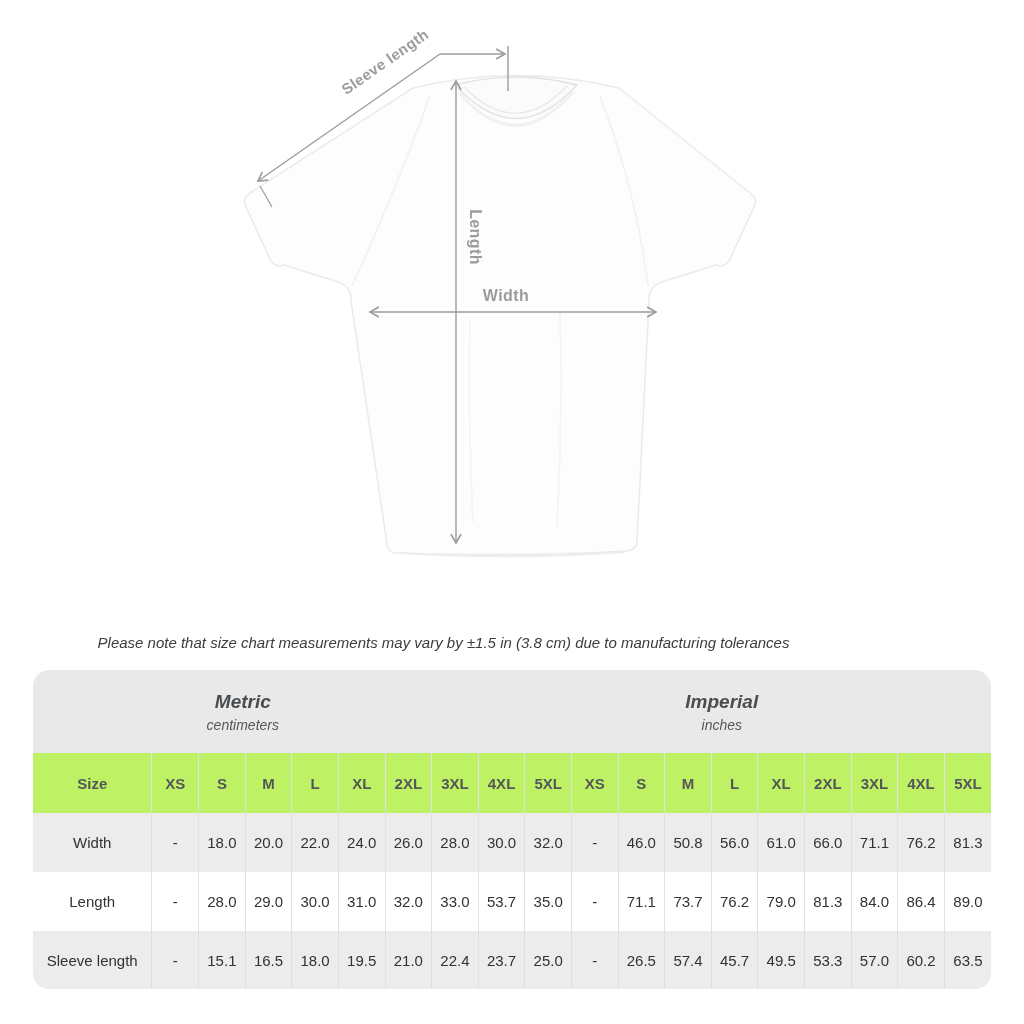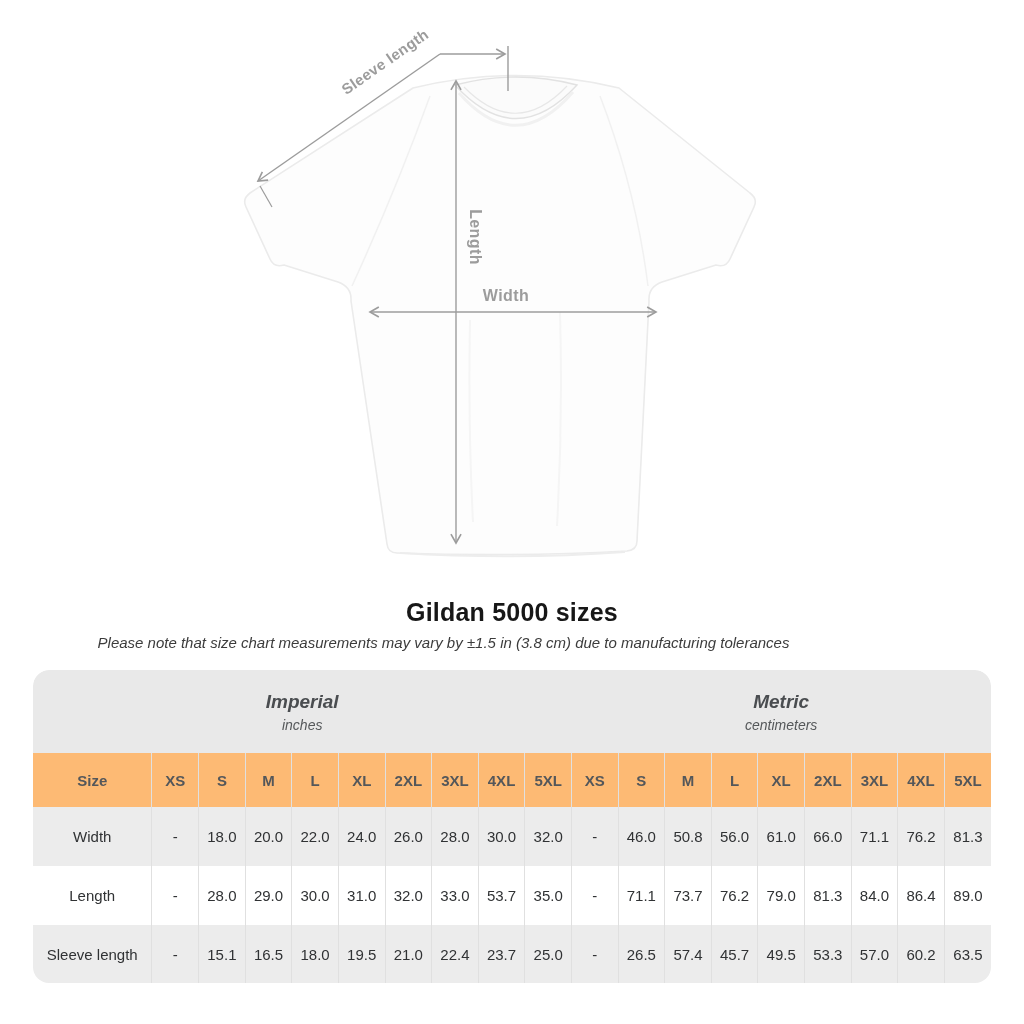--- a/index.html
+++ b/index.html
@@ -45,21 +45,21 @@
   table.sizes{
     width:100%;border-collapse:collapse;table-layout:fixed;
   }
   table.sizes td,table.sizes th{
     padding:0;text-align:center;vertical-align:middle;
     font-size:15px;white-space:nowrap;
   }
   table.sizes th{color:#54575a;font-weight:bold;}
   table.sizes td{color:#303234;font-weight:normal;}
   td.rowlabel{color:#54575a;font-weight:bold;}
-  tr.hdr{height:54px;background:#fdba74;}
+  tr.hdr{height:60px;background:#bef264;}
   tr.r-gray{height:59px;background:#ececec;}
   tr.r-white{height:59px;background:#ffffff;}
   tr.last{height:58px;}
   
   table.sizes tr > *:not(:first-child){border-left:1px solid #e0e0e0;}
   tr.r-gray > *:not(:first-child){border-left:1px solid #e2e2e2;}
 </style>
 </head>
 <body>
 
@@ -102,33 +102,32 @@
       <path d="M 456 81 L 456 543" fill="none" stroke="#9c9c9c" stroke-width="1.4" marker-start="url(#arr)" marker-end="url(#arr)"></path>
       <text x="470" y="237" transform="rotate(90 470 237)" text-anchor="middle" font-size="16" font-weight="bold" fill="#9c9c9c" letter-spacing="0.4">Length</text>
     </g>
 
     <g>
       <path d="M 370 312 L 656 312" fill="none" stroke="#9c9c9c" stroke-width="1.4" marker-start="url(#arr)" marker-end="url(#arr)"></path>
       <text x="506" y="301" text-anchor="middle" font-size="16" font-weight="bold" fill="#9c9c9c" letter-spacing="0.4">Width</text>
     </g>
   </svg>
 
-  <div class="title">Gildan 5000 sizes</div>
   <div class="subtitle">Please note that size chart measurements may vary by ±1.5 in (3.8 cm) due to manufacturing tolerances</div>
 
   <div class="chart-wrap">
 
     <div class="banner">
+      <div class="banner-section metric">
+        <div class="banner-label">Metric</div>
+        <div class="banner-sublabel">centimeters</div>
+      </div>
       <div class="banner-section imperial">
         <div class="banner-label">Imperial</div>
         <div class="banner-sublabel">inches</div>
-      </div>
-      <div class="banner-section metric">
-        <div class="banner-label">Metric</div>
-        <div class="banner-sublabel">centimeters</div>
       </div>
     </div>
 
     <table class="sizes">
       <colgroup>
         <col style="width:12.42%">
         <col span="18" style="width:4.8655%">
       </colgroup>
       <tbody>
           <tr class="hdr">

